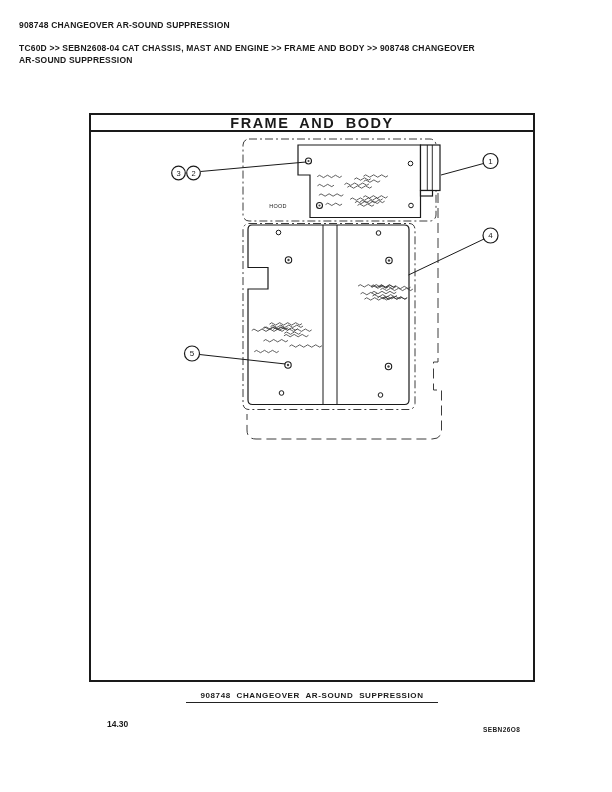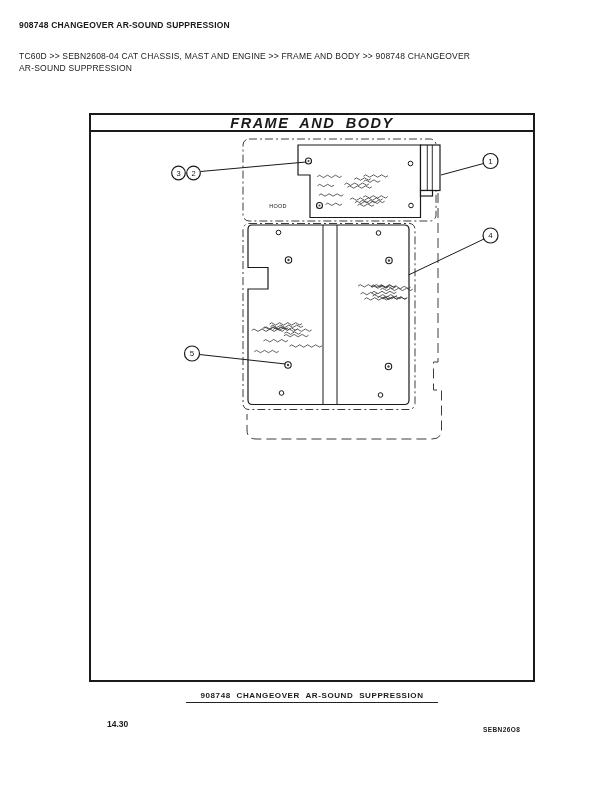--- a/index.html
+++ b/index.html
@@ -8,34 +8,33 @@
     width:612px; height:792px; position:relative; background:#ffffff;
     font-family:"Liberation Sans", sans-serif; color:var(--ink);
     overflow:hidden;
   }
   .hdr-title {
     position:absolute; left:19px; top:20px;
     font-size:8.5px; font-weight:bold; letter-spacing:0.2px;
   }
   .breadcrumb {
     position:absolute; left:19px; top:43px; width:462px;
-    font-size:8.5px; font-weight:normal; line-height:11.5px; letter-spacing:0.2px;margin-top:8px;
+    font-size:8.5px; font-weight:bold; line-height:11.5px; letter-spacing:0.2px;
   }
   .frame-box {
     position:absolute; left:89px; top:113px; width:442px; height:565px;
     border:2px solid var(--ink); background:#fff;
   }
   .frame-titlebar {
     height:15px; border-bottom:2px solid var(--ink);
     display:flex; align-items:center; justify-content:center;
   }
   .frame-title {
     font-size:14.5px; font-weight:bold; letter-spacing:1.5px; word-spacing:5px;
     transform:scaleY(1.05);
-    font-style:italic;
   }
   .drawing { position:absolute; left:0; top:19px; width:442px; height:546px; }
   .caption-row {
     position:absolute; left:89px; top:684px; width:446px; text-align:center;
   }
   .caption {
     display:inline-block; font-size:8px; font-weight:bold;
     letter-spacing:0.6px; word-spacing:3px;
     border-bottom:1.5px solid #222; padding:0 14px 2px 14px;
   }

